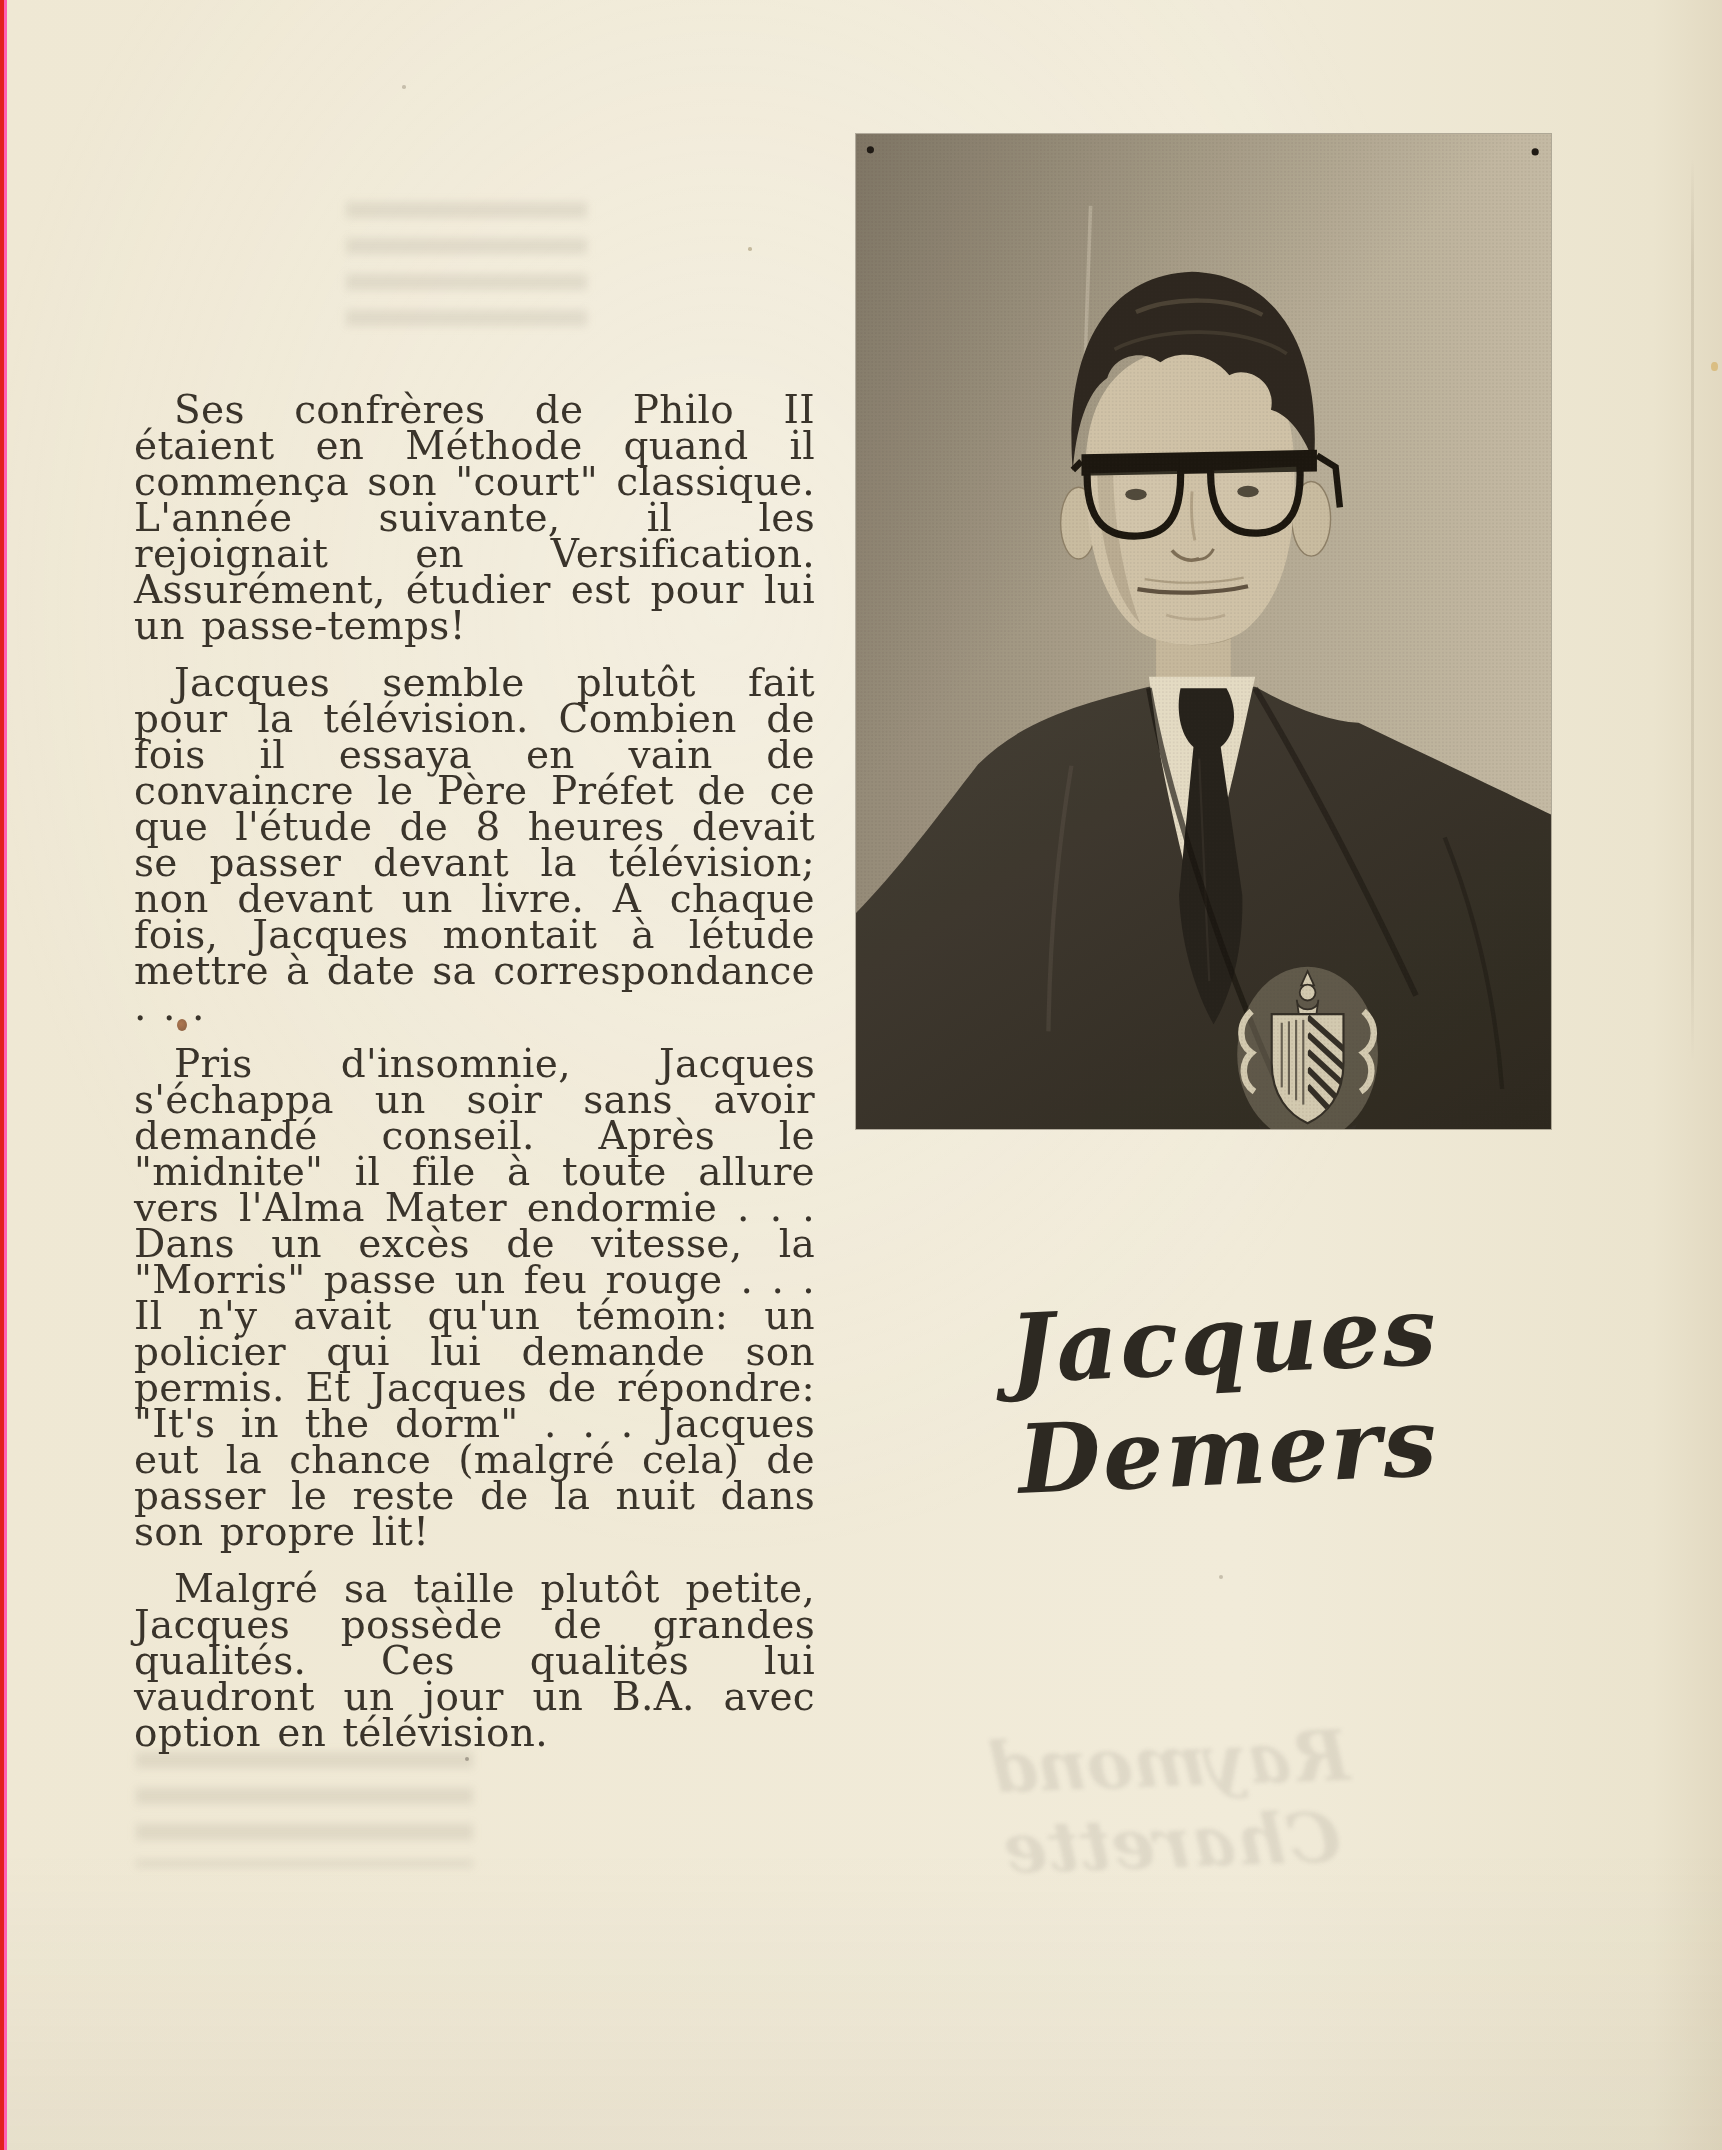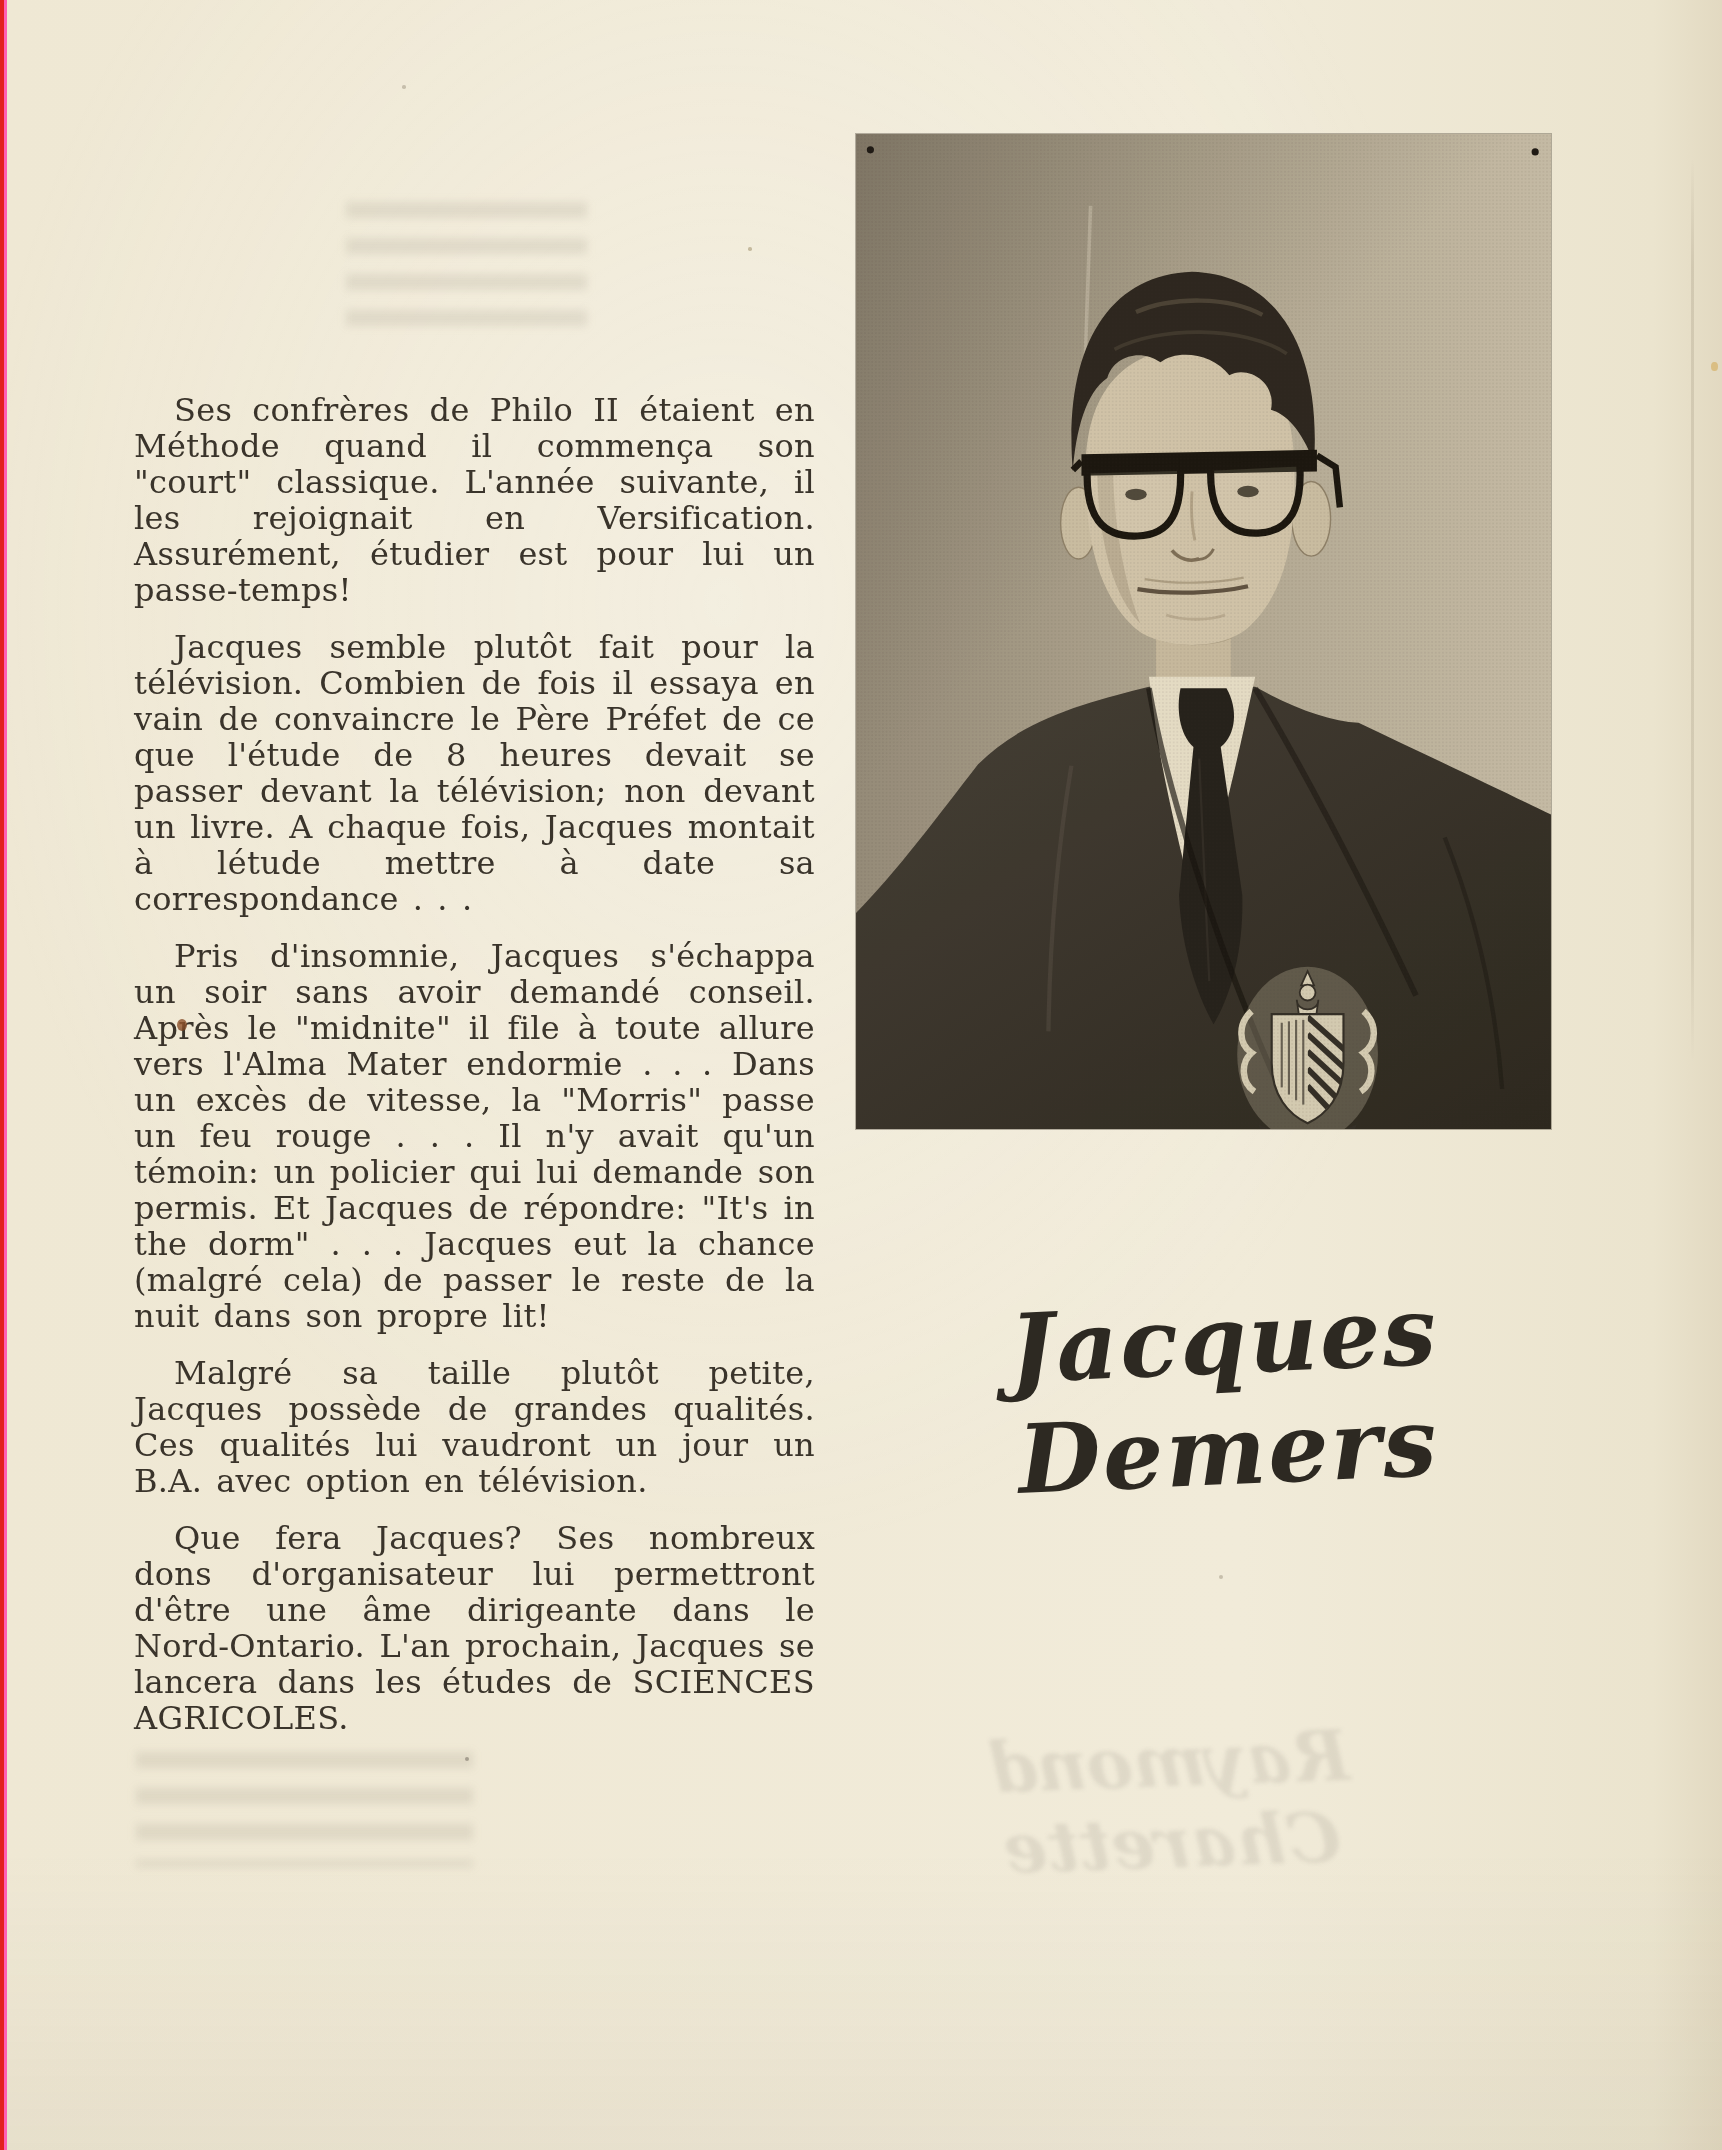--- a/index.html
+++ b/index.html
@@ -10,21 +10,21 @@
       linear-gradient(180deg, rgba(0,0,0,0) 86%, rgba(118,106,80,0.07) 100%),
       linear-gradient(90deg, #efe8d4 0%, #f1ebd9 72%, #ebe4ce 96%, #e2d9c1 100%),
       #f0ead8;
     font-family:"DejaVu Serif", serif;
   }
   
   .red-stripe{position:absolute;left:0;top:0;width:6.5px;height:100%;
     background:linear-gradient(90deg,#e2201f 0px,#e2201f 4.3px,#ff5fb5 4.3px,#ff5fb5 6.5px);}
   
   .text-col{position:absolute;left:134px;top:392px;width:681px;
-    color:#3a342b;font-size:32px;line-height:36px;text-align:justify;}
+    color:#3a342b;font-size:39px;line-height:36px;text-align:justify;}
   .text-col p{margin:0 0 21px 0;text-indent:40px;letter-spacing:0.3px;word-spacing:3.6px;}
   
   svg.photo{position:absolute;left:856px;top:134px;width:695px;height:995px;
     outline:0.7px solid rgba(60,52,40,0.35);}
   
   .signature{position:absolute;left:867px;top:1284px;width:718px;text-align:center;
     font-family:"DejaVu Serif",serif;font-style:italic;font-weight:bold;
     font-size:95px;color:#2d2922;transform:rotate(-2.5deg);letter-spacing:2.2px;}
   
   .ghost-sig{position:absolute;left:912px;top:1721px;width:517px;text-align:center;
@@ -56,21 +56,20 @@
 <div class="red-stripe"></div>
 
 <div class="ghost-block" id="ghost1"></div>
 <div class="ghost-block" id="ghost2"></div>
 
 <div class="text-col">
   <p>Ses confrères de Philo II étaient en Méthode quand il commença son "court" classique. L'année suivante, il les rejoignait en Versification. Assurément, étudier est pour lui un passe-temps!</p>
   <p>Jacques semble plutôt fait pour la télévision. Combien de fois il essaya en vain de convaincre le Père Préfet de ce que l'étude de 8 heures devait se passer devant la télévision; non devant un livre. A chaque fois, Jacques montait à létude mettre à date sa correspondance . . .</p>
   <p>Pris d'insomnie, Jacques s'échappa un soir sans avoir demandé conseil. Après le "midnite" il file à toute allure vers l'Alma Mater endormie . . . Dans un excès de vitesse, la "Morris" passe un feu rouge . . . Il n'y avait qu'un témoin: un policier qui lui demande son permis. Et Jacques de répondre: "It's in the dorm" . . . Jacques eut la chance (malgré cela) de passer le reste de la nuit dans son propre lit!</p>
   <p>Malgré sa taille plutôt petite, Jacques possède de grandes qualités. Ces qualités lui vaudront un jour un B.A. avec option en télévision.</p>
-  <p>Que fera Jacques? Ses nombreux dons d'organisateur lui permettront d'être une âme dirigeante dans le Nord-Ontario. L'an prochain, Jacques se lancera dans les études de SCIENCES AGRICOLES.</p>
 </div>
 
 <svg class="photo" viewBox="0 0 968 1386" xmlns="http://www.w3.org/2000/svg" aria-hidden="true">
   <defs>
     <linearGradient id="pbg" x1="0" y1="0" x2="1" y2="0">
       <stop offset="0" stop-color="#968c7a"></stop>
       <stop offset="0.45" stop-color="#b2a892"></stop>
       <stop offset="1" stop-color="#c9bfa9"></stop>
     </linearGradient>
     <linearGradient id="vign" x1="0" y1="0" x2="0.7" y2="1">

